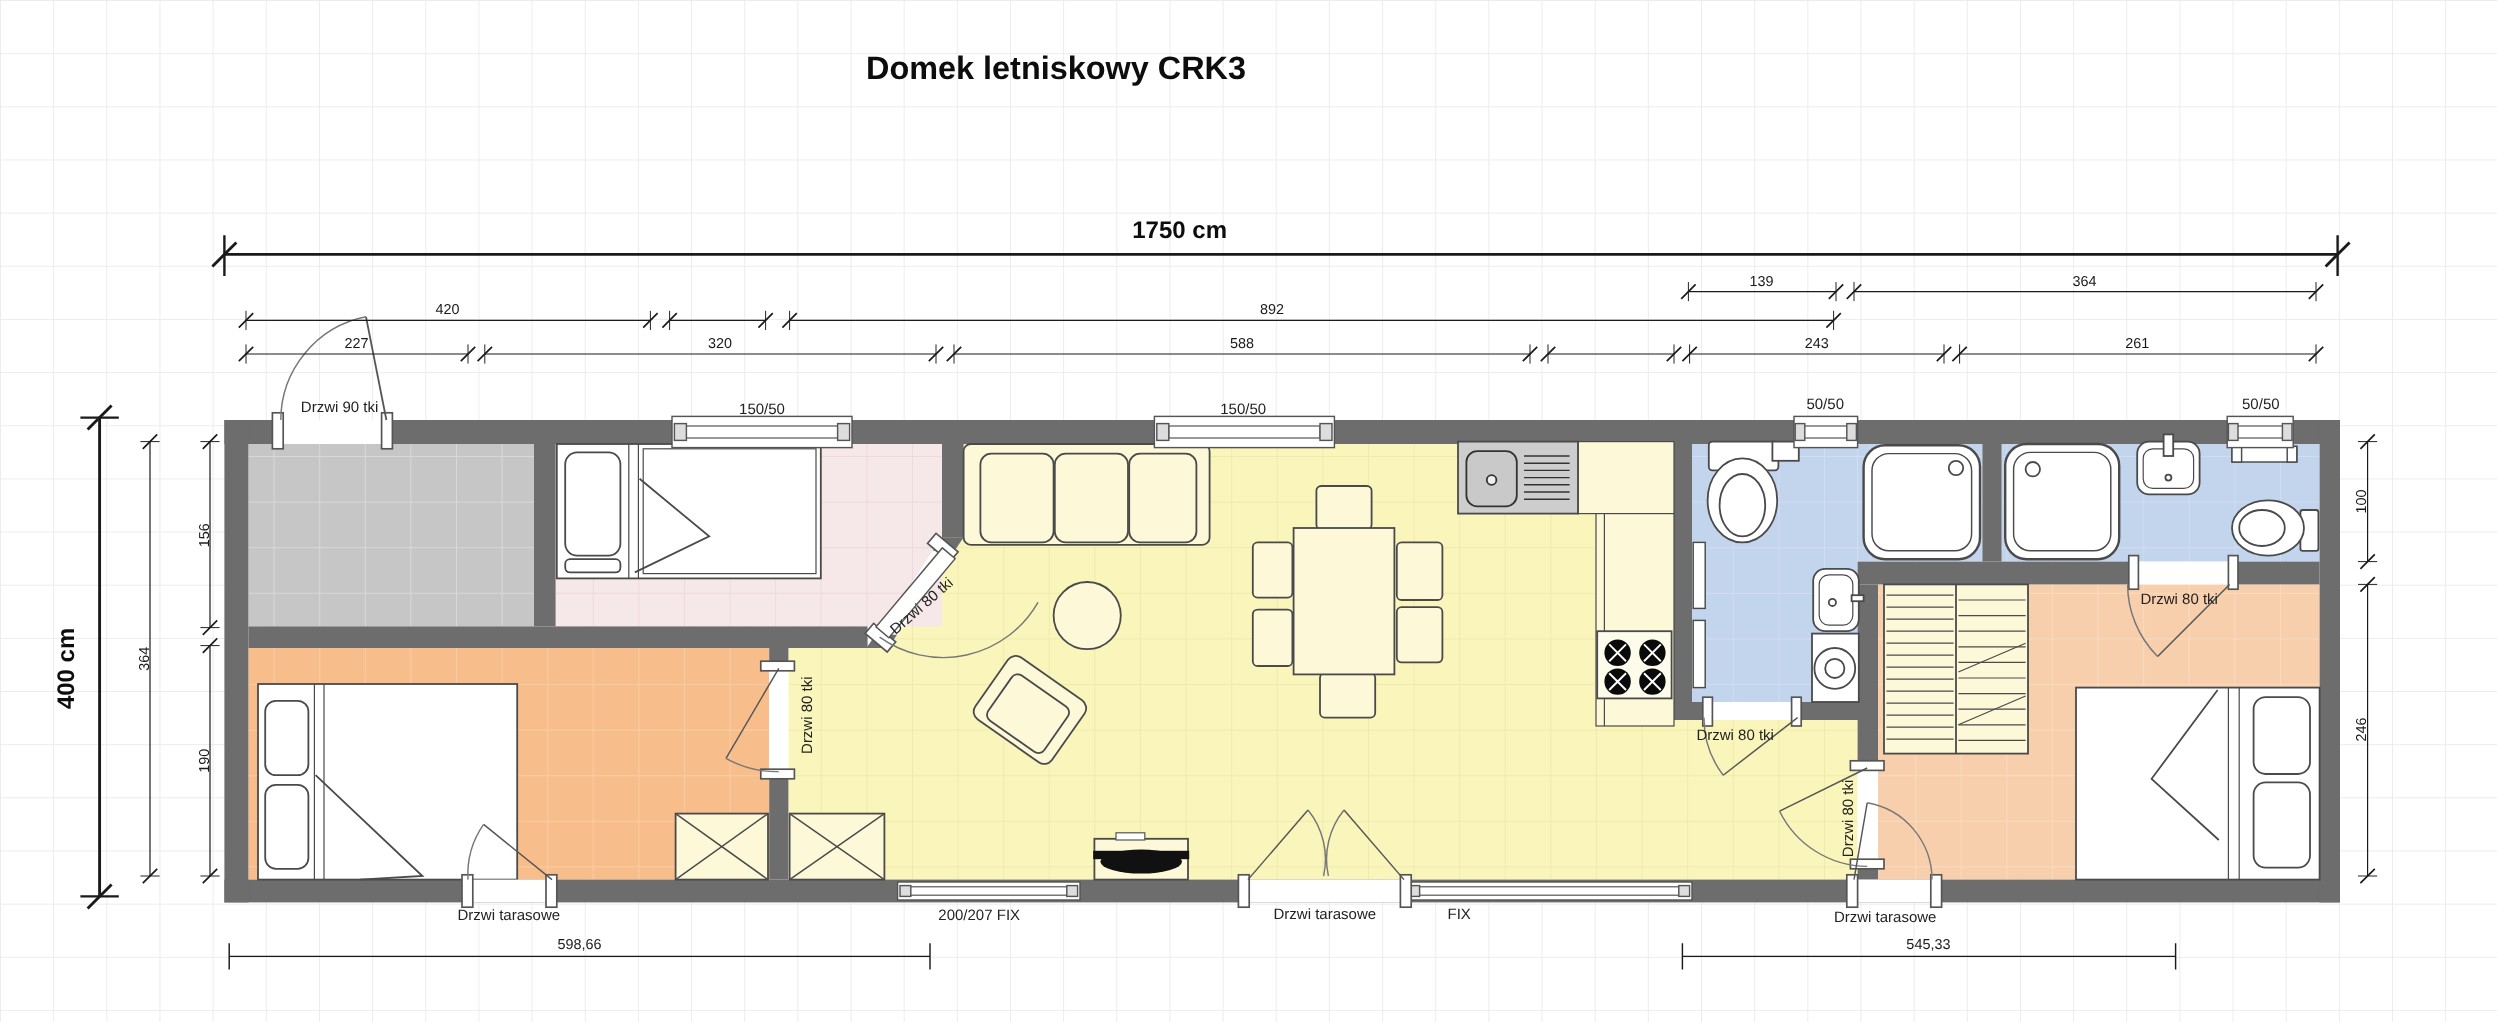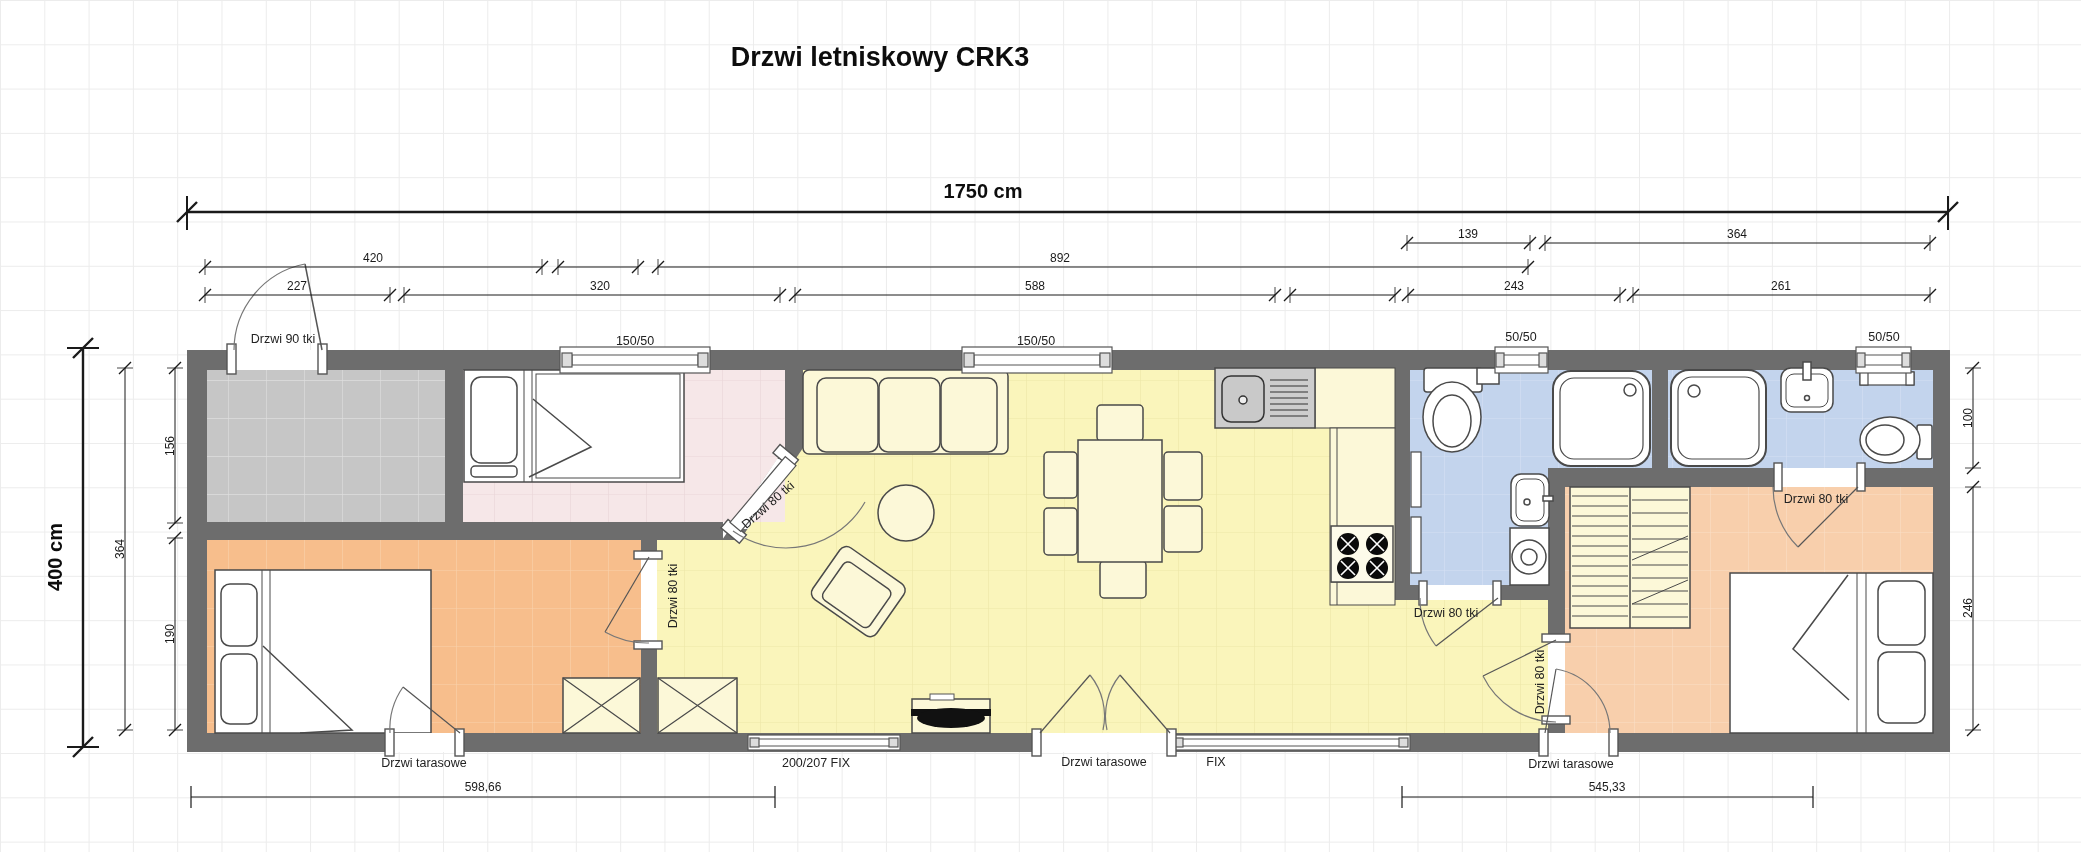--- a/index.html
+++ b/index.html
@@ -19,21 +19,21 @@
   svg{position:absolute;left:0;top:0;}
   text{font-family:"Liberation Sans",sans-serif;fill:#1a1a1a;}
   .dim-label{font-size:12px;}
   .dim-label-bold{font-size:20px;font-weight:bold;fill:#0d0d0d;}
   .open-label{font-size:12.5px;fill:#222;}
 </style>
 </head>
 <body>
 
 <div class="page">
-  <div class="plan-title">Drzwi letniskowy CRK3</div>
+  <div class="plan-title">Domek letniskowy CRK3</div>
 
   <svg width="2081" height="852" viewBox="0 0 2081 852">
     <defs>
       <pattern id="tGray" width="38" height="38" patternUnits="userSpaceOnUse">
         <rect width="38" height="38" fill="#C6C6C6"></rect>
           <path d="M38 0H0V38" fill="none" stroke="#DEDEDE" stroke-width="1.3"></path>
       </pattern>
       <pattern id="tPink" width="38" height="38" patternUnits="userSpaceOnUse">
         <rect width="38" height="38" fill="#F6E7E8"></rect>
           <path d="M38 0H0V38" fill="none" stroke="#EAD6D8" stroke-width="1.2"></path>

